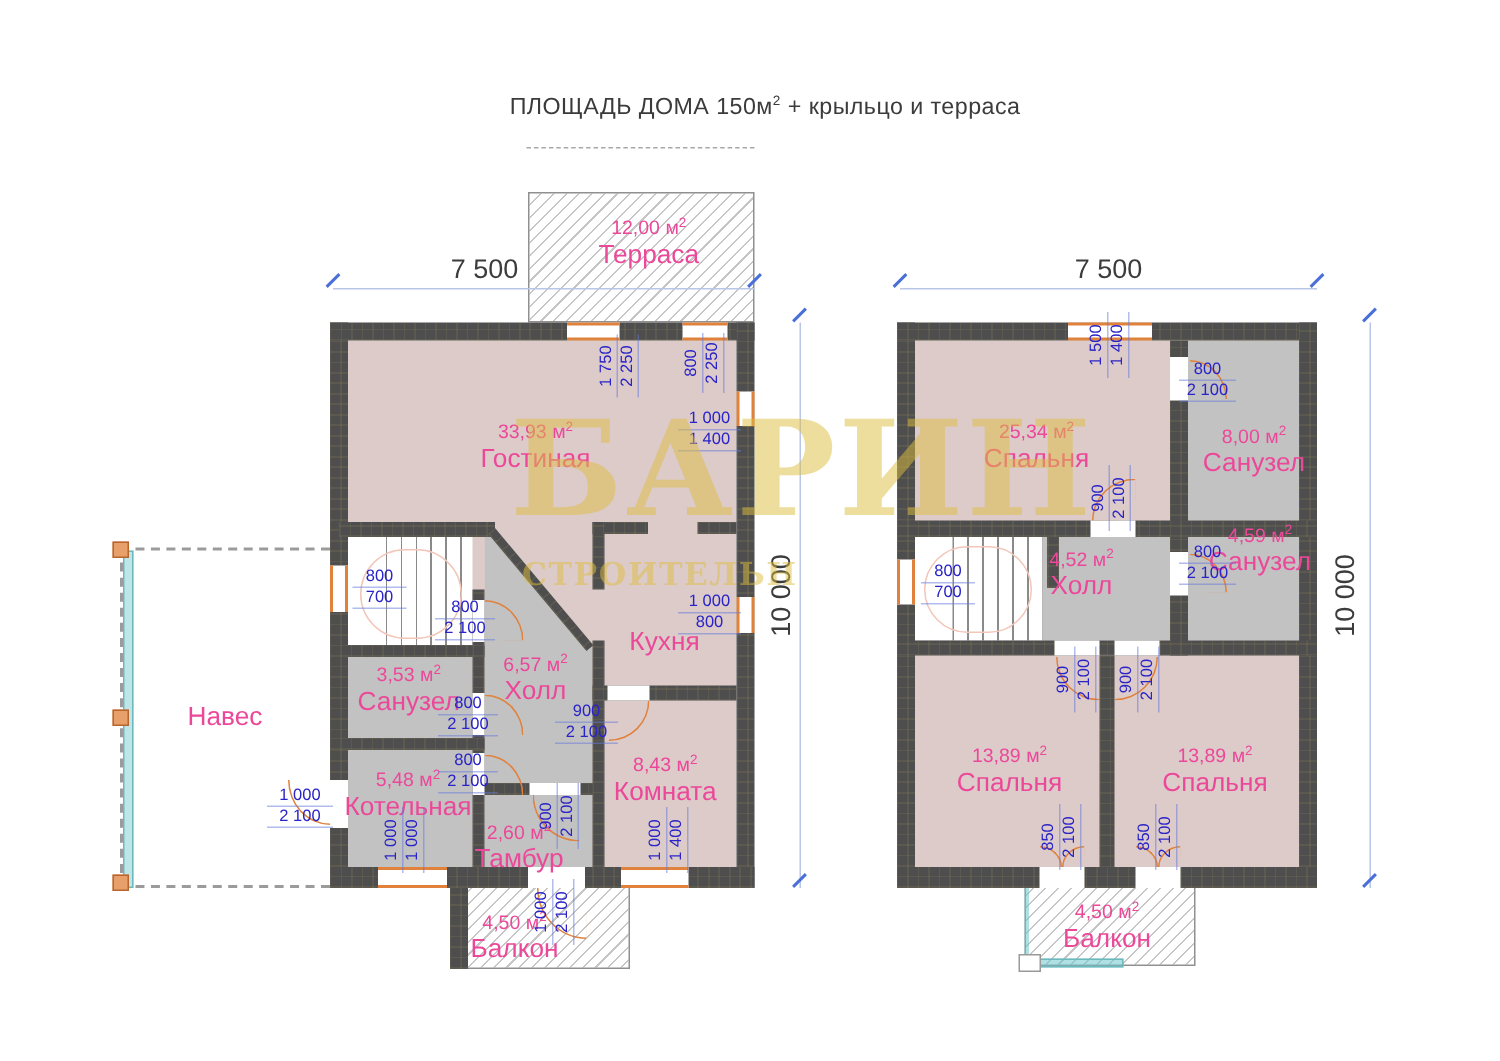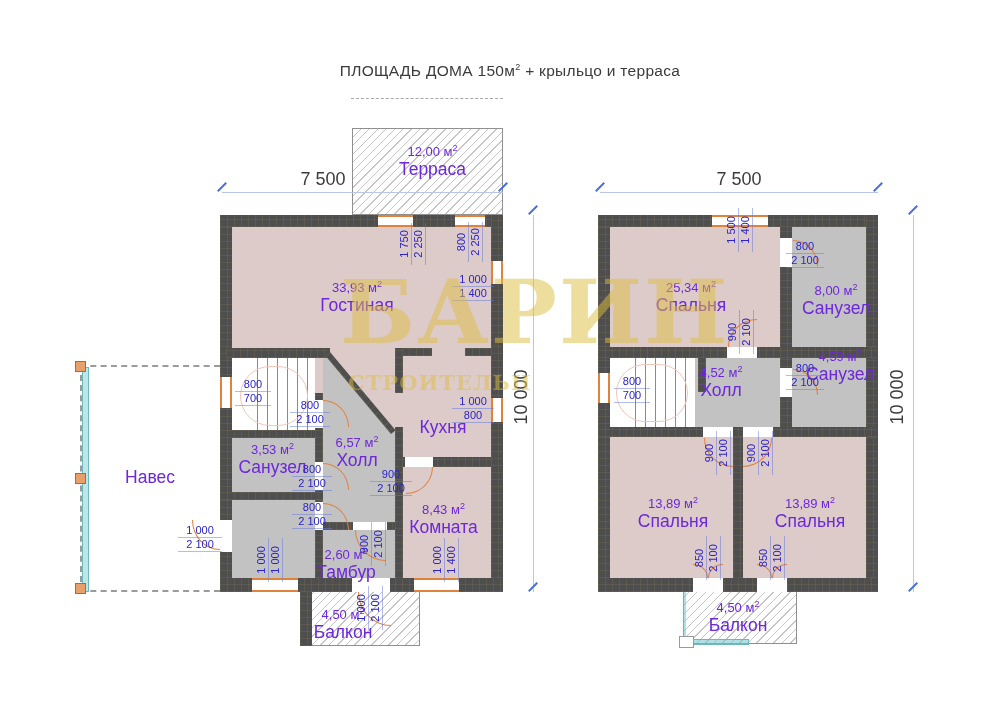--- a/index.html
+++ b/index.html
@@ -16,21 +16,21 @@
   .treads{position:absolute;background:repeating-linear-gradient(90deg,#8a8a8a 0 1px,transparent 1px 10px)}
   .oval{position:absolute;border:1.3px solid #f2c6b8;border-radius:30px}
   .win{position:absolute;background:#fff;box-sizing:border-box}
   .win.h{border-top:2px solid #e0813c;border-bottom:2px solid #e0813c}
   .win.v{border-left:2px solid #e0813c;border-right:2px solid #e0813c}
   .gap{position:absolute;background:#fff}
   .door{position:absolute;box-sizing:border-box;border:0 solid #e0813c}
   .dim{position:absolute;color:#2a24c8;font-size:11px;line-height:13px;text-align:center;white-space:nowrap;z-index:20}
   .dim div{display:block;border-bottom:1px solid rgba(100,120,220,.5);padding:0 2px}
   .dim.vert{transform:rotate(-90deg)}
-  .rlab{position:absolute;color:#6d28d9;text-align:center;line-height:1.12;z-index:18}
+  .rlab{position:absolute;color:#ec4899;text-align:center;line-height:1.12;z-index:18}
   .rlab .a{font-size:13px}
   .rlab .nm{font-size:17.5px}
   .rlab sup{font-size:9px}
   .dimline{position:absolute;background:#b9c6e8}
   .tick{position:absolute;width:12px;height:2px;background:#4a6fd8;transform:rotate(-45deg)}
   .dimtext{position:absolute;color:#3c3c3c;font-size:18px;text-align:center;white-space:nowrap}
   .dimtext.vert{transform:rotate(-90deg)}
   .naves{position:absolute;border:2px dashed #9b9b9b;border-right:none;box-sizing:border-box}
   .wm{position:absolute;color:rgba(222,189,61,.5);font-family:"DejaVu Serif",serif;font-weight:bold;z-index:60;text-align:center;line-height:1;pointer-events:none}
   .title{position:absolute;color:#3b3b3b;font-size:15.5px;letter-spacing:.3px;text-align:center;font-weight:400}
@@ -173,20 +173,24 @@
       <div class="nm">Кухня</div>
     </div>
   <div class="rlab" style="left:318px;top:434px;width:78px">
       <div class="a"><span>6,57</span> <span>м</span><sup>2</sup></div>
       <div class="nm">Холл</div>
     </div>
   <div class="rlab" style="left:230px;top:441px;width:85px">
       <div class="a"><span>3,53</span> <span>м</span><sup>2</sup></div>
       <div class="nm">Санузел</div>
     </div>
+  <div class="rlab" style="left:222px;top:511px;width:100px">
+      <div class="a"><span>5,48</span> <span>м</span><sup>2</sup></div>
+      <div class="nm">Котельная</div>
+    </div>
   <div class="rlab" style="left:306px;top:546px;width:80px">
       <div class="a"><span>2,60</span> <span>м</span><sup>2</sup></div>
       <div class="nm">Тамбур</div>
     </div>
   <div class="rlab" style="left:401px;top:501px;width:85px">
       <div class="a"><span>8,43</span> <span>м</span><sup>2</sup></div>
       <div class="nm">Комната</div>
     </div>
   <div class="rlab" style="left:298px;top:606px;width:90px">
       <div class="a"><span>4,50</span> <span>м</span><sup>2</sup></div>

